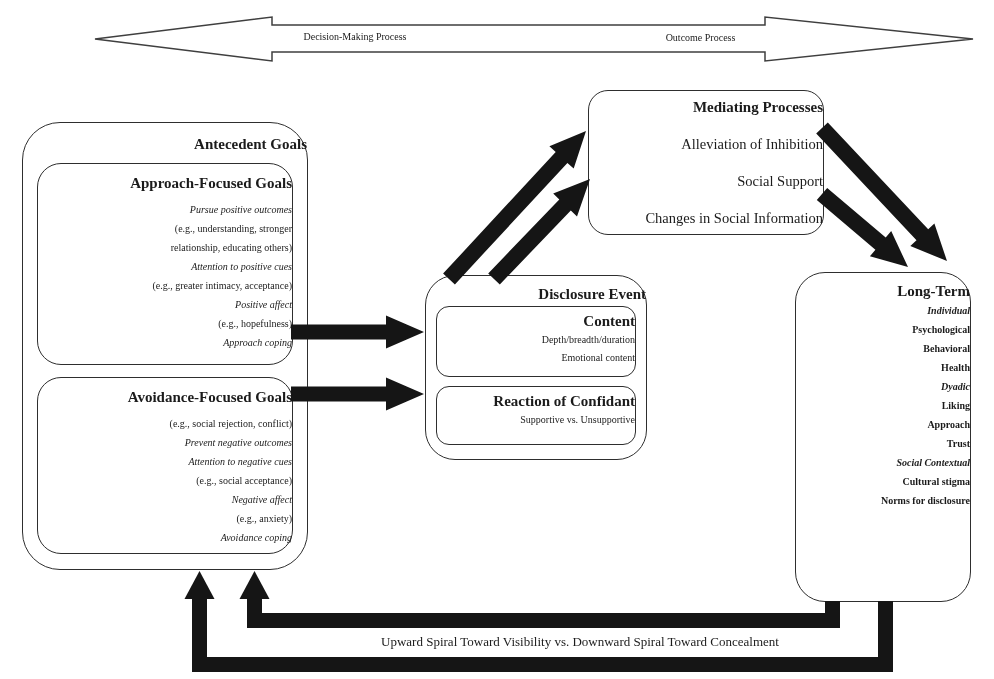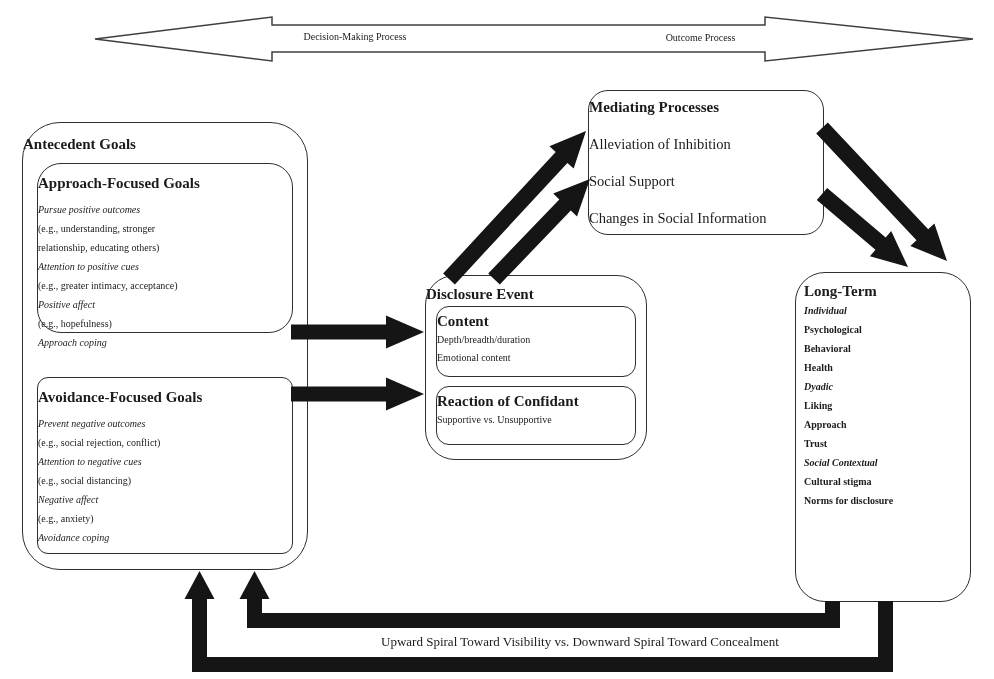--- a/index.html
+++ b/index.html
@@ -16,29 +16,29 @@
     background:var(--bg);
     font-family:"Liberation Serif","DejaVu Serif",serif;
     color:var(--ink);
     overflow:hidden;
   }
   .box{
     position:absolute;
     border:1.4px solid var(--border);
     background:var(--bg);
     box-sizing:border-box;
-    text-align:left;
+    text-align:right;
   }
   .title{font-weight:bold;font-size:15px;line-height:19px;white-space:nowrap;}
   .ln{font-size:10px;line-height:19px;white-space:nowrap;}
   .it{font-style:italic;}
   
   #antecedent{left:22px;top:122px;width:286px;height:448px;border-radius:38px;padding-top:12px;}
-  #approach{left:37px;top:163px;width:256px;height:170px;border-radius:24px;padding-top:10px;}
-  #avoidance{left:37px;top:377px;width:256px;height:177px;border-radius:11px;padding-top:10px;}
+  #approach{left:37px;top:163px;width:256px;height:202px;border-radius:24px;padding-top:10px;}
+  #avoidance{left:37px;top:377px;width:256px;height:177px;border-radius:24px;padding-top:10px;}
   #approach .title,#avoidance .title{margin-bottom:7px;}
   #disclosure{left:425px;top:275px;width:222px;height:185px;border-radius:30px;padding-top:9px;}
   #content-box{left:436px;top:306px;width:200px;height:71px;border-radius:13px;padding-top:5px;}
   #reaction-box{left:436px;top:386px;width:200px;height:59px;border-radius:13px;padding-top:5px;}
   #content-box .ln,#reaction-box .ln{line-height:18px;}
   #mediating{left:588px;top:90px;width:236px;height:145px;border-radius:20px;padding-top:7px;}
   #mediating .ln{margin-top:18px;font-size:14.5px;}
   #longterm{left:795px;top:272px;width:176px;height:330px;border-radius:30px;padding-top:9px;padding-left:8px;}
   #longterm .lt-group{margin-top:0;font-weight:bold;}
   
@@ -72,24 +72,24 @@
     <div class="ln">relationship, educating others)</div>
     <div class="ln it">Attention to positive cues</div>
     <div class="ln">(e.g., greater intimacy, acceptance)</div>
     <div class="ln it">Positive affect</div>
     <div class="ln">(e.g., hopefulness)</div>
     <div class="ln it">Approach coping</div>
   </div>
 
   <div id="avoidance" class="box">
     <div class="title">Avoidance-Focused Goals</div>
+    <div class="ln">(e.g., social rejection, conflict)</div>
     <div class="ln it">Prevent negative outcomes</div>
-    <div class="ln">(e.g., social rejection, conflict)</div>
     <div class="ln it">Attention to negative cues</div>
-    <div class="ln">(e.g., social distancing)</div>
+    <div class="ln">(e.g., social acceptance)</div>
     <div class="ln it">Negative affect</div>
     <div class="ln">(e.g., anxiety)</div>
     <div class="ln it">Avoidance coping</div>
   </div>
 
   <div id="disclosure" class="box">
     <div class="title">Disclosure Event</div>
   </div>
   <div id="content-box" class="box">
     <div class="title">Content</div>

